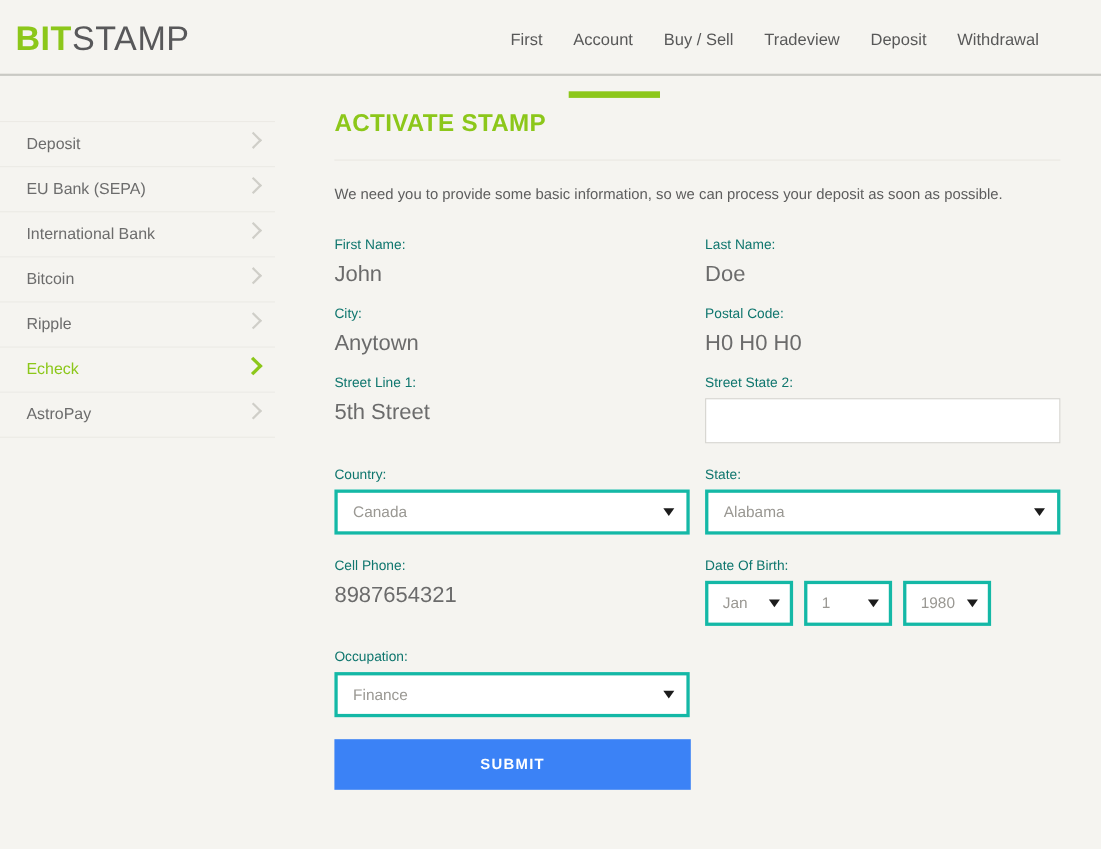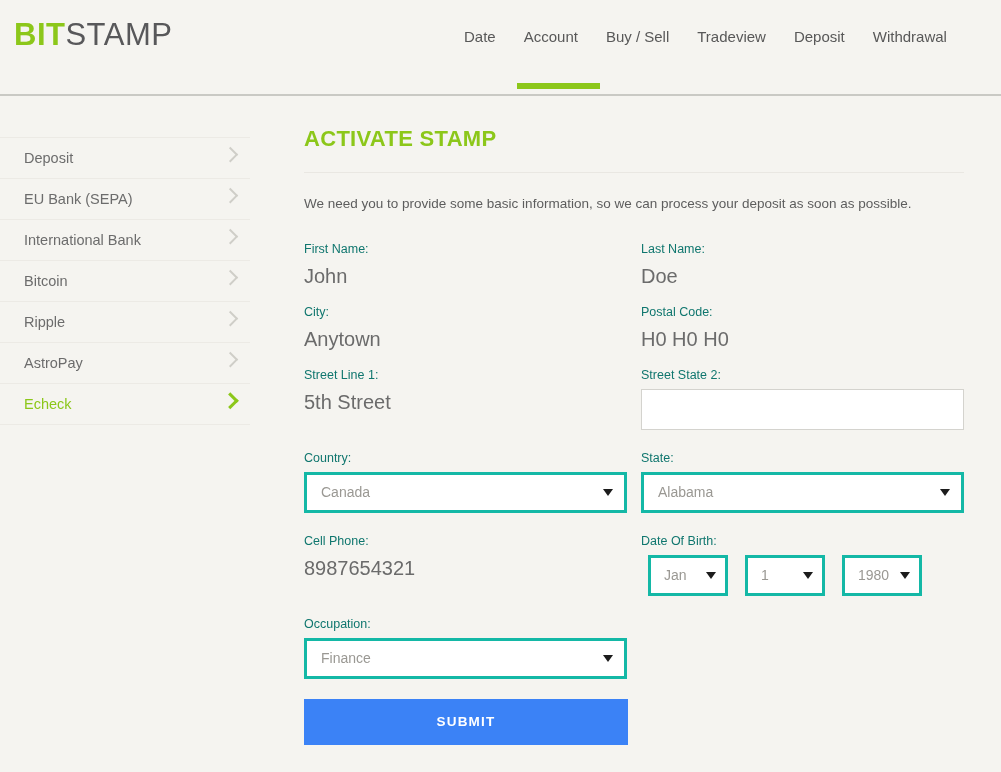--- a/index.html
+++ b/index.html
@@ -11,21 +11,21 @@
     height: 772px;
     background: #f5f4f0;
     font-family: "Liberation Sans", sans-serif;
     color: #5a5a5a;
     overflow: hidden;
   }
 
   
   .header {
     position: relative;
-    height: 96px;
+    height: 69px;
     background: #f5f4f0;
     border-bottom: 2px solid #c9c9c4;
     box-sizing: border-box;
   }
   .logo {
     position: absolute;
     left: 14px;
     top: 19px;
     font-size: 31px;
     letter-spacing: 0.5px;
@@ -208,21 +208,20 @@
     border-top: 7px solid #1c1c1c;
   }
 
   .dob-group {
     display: flex;
     margin-top: 0;
   }
   .dob-select {
     width: 80px;
     margin-right: 10px;
-    margin-left: 7px;
   }
   .dob-select:last-child {
     margin-right: 0;
   }
   .dob-select .select-value {
     padding-left: 13px;
   }
   .dob-select .select-arrow {
     right: 9px;
   }
@@ -246,21 +245,21 @@
 </style>
 </head>
 <body>
 
 <div class="header">
   <div class="logo">
     <span class="bit">BIT</span><span class="stamp">STAMP</span>
   </div>
 
   <div class="nav">
-    <div class="nav-item">Date</div>
+    <div class="nav-item">First</div>
     <div class="nav-item">Account</div>
     <div class="nav-item">Buy / Sell</div>
     <div class="nav-item">Tradeview</div>
     <div class="nav-item">Deposit</div>
     <div class="nav-item">Withdrawal</div>
   </div>
 
   <div class="nav-underline"></div>
 </div>
 
@@ -280,26 +279,26 @@
       <span class="side-chevron"></span>
     </div>
     <div class="side-item">
       <span class="side-label">Bitcoin</span>
       <span class="side-chevron"></span>
     </div>
     <div class="side-item">
       <span class="side-label">Ripple</span>
       <span class="side-chevron"></span>
     </div>
-    <div class="side-item">
-      <span class="side-label">AstroPay</span>
-      <span class="side-chevron"></span>
-    </div>
     <div class="side-item active">
       <span class="side-label">Echeck</span>
+      <span class="side-chevron"></span>
+    </div>
+    <div class="side-item">
+      <span class="side-label">AstroPay</span>
       <span class="side-chevron"></span>
     </div>
   </div>
 
   <div class="main">
 
     <h1 class="page-title">ACTIVATE STAMP</h1>
     <div class="title-rule"></div>
     <p class="intro">We need you to provide some basic information, so we can process your deposit as soon as possible.</p>
 

